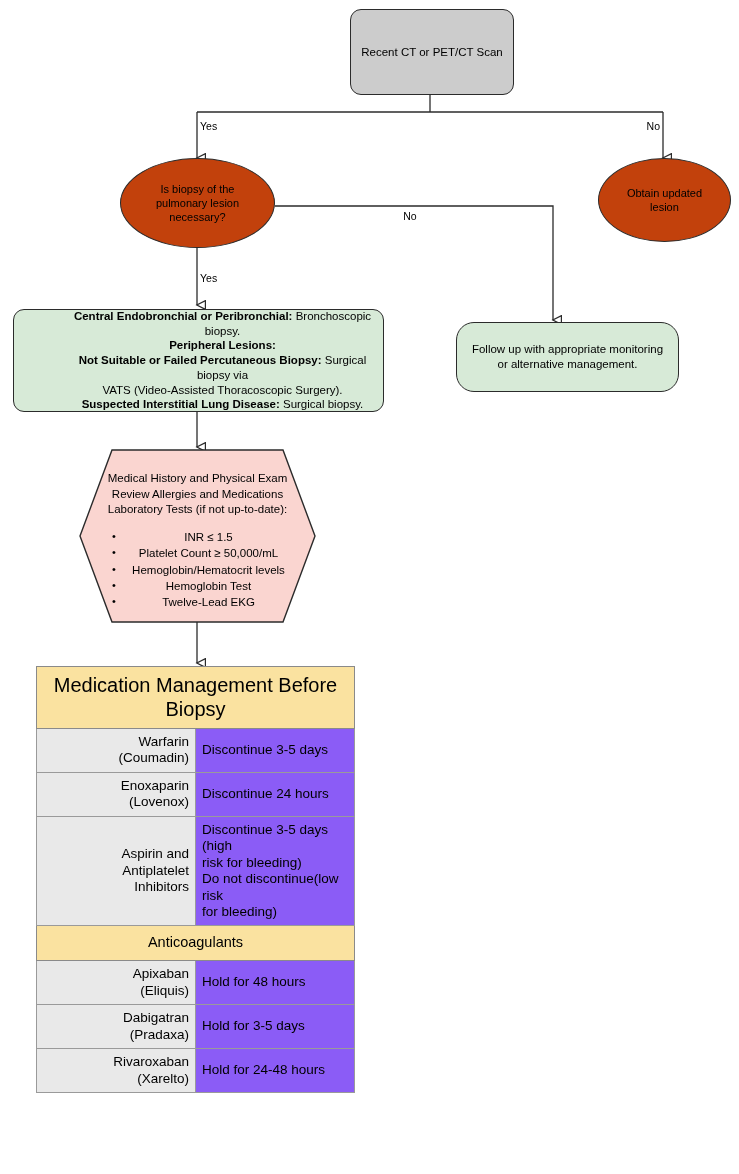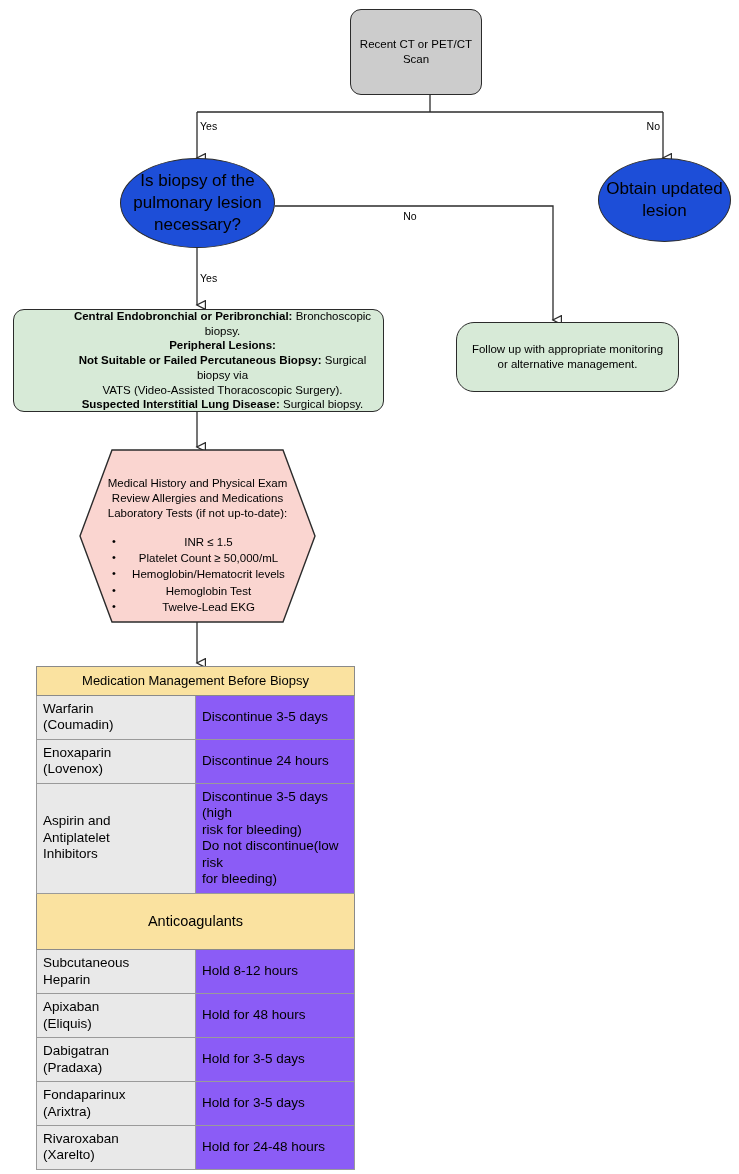--- a/index.html
+++ b/index.html
@@ -42,24 +42,24 @@
   
   .box-gray {
     background: #cccccc;
     border: 1.4px solid #2b2b2b;
     border-radius: 11px;
     font-size: 11.5px;
   }
 
   
   .ellipse {
-    background: #1d4ed8;
+    background: #c2410c;
     border: 1.4px solid #2b2b2b;
     border-radius: 50%;
-    font-size: 17px;
+    font-size: 11px;
   }
 
   
   .box-green {
     background: #d7ead7;
     border: 1.4px solid #2b2b2b;
     border-radius: 11px;
     font-size: 11.5px;
   }
   .green-lines {
@@ -74,24 +74,24 @@
   .hexwrap {
     position: absolute;
   }
   .hex-content {
     position: absolute;
     left: 0; top: 0;
     width: 100%;
     height: 100%;
     display: flex;
     flex-direction: column;
-    justify-content: flex-start;
+    justify-content: center;
     align-items: center;
     font-size: 11.5px;
-    padding-top: 26px;
+    padding-top: 10px;
     box-sizing: border-box;
   }
   .hex-content .hline { display: block; line-height: 1.32; }
   .hex-list {
     margin: 12px 0 0 0;
     padding: 0 0 0 46px;
     list-style: none;
     width: 100%;
     box-sizing: border-box;
   }
@@ -121,37 +121,37 @@
   }
   #med-table td {
     border: 1px solid #9a9a9a;
     padding: 5px 6px;
     vertical-align: middle;
     background: #e9e9e9;
     line-height: 1.22;
   }
   #med-table td.drug {
     width: 119px;
-    text-align: left;
+    text-align: right;
   }
   #med-table td.action {
     text-align: left;
     background: #8b5cf6;
   }
   #med-table td.section {
     background: #fae2a0;
     text-align: center;
     font-size: 14.5px;
-    padding: 19px 4px;
+    padding: 8px 4px;
     border: 1px solid #8a8a8a;
   }
   #med-table td.title {
     background: #fae2a0;
     text-align: center;
-    font-size: 13px;
+    font-size: 20px;
     padding: 6px 8px;
     border: 1px solid #8a8a8a;
   }
   .nowrapline { display: block; }
 </style>
 </head>
 <body>
 
 <div id="canvas">
 
@@ -190,21 +190,21 @@
   <div class="node" style="left:620px; top:119px; width:40px; height:16px; justify-content:flex-end; font-size:10.5px;">
     <span>No</span>
   </div>
   <div class="node" style="left:200px; top:271px; width:40px; height:16px; justify-content:flex-start; font-size:10.5px;">
     <span>Yes</span>
   </div>
   <div class="node" style="left:390px; top:209px; width:40px; height:16px; font-size:10.5px;">
     <span>No</span>
   </div>
 
-  <div class="node box-gray" style="left:350px; top:9px; width:132px; height:86px;">
+  <div class="node box-gray" style="left:350px; top:9px; width:164px; height:86px;">
     <span>Recent CT or PET/CT Scan</span>
   </div>
 
   <div class="node ellipse" style="left:120px; top:158px; width:155px; height:90px;">
     <div>
       <span class="nowrapline">Is biopsy of the</span>
       <span class="nowrapline">pulmonary lesion</span>
       <span class="nowrapline">necessary?</span>
     </div>
   </div>
@@ -295,29 +295,20 @@
           <span class="nowrapline">risk for bleeding)</span>
           <span class="nowrapline">Do not discontinue(low risk</span>
           <span class="nowrapline">for bleeding)</span>
         </td>
       </tr>
 
       <tr>
         <td class="section" colspan="2">Anticoagulants</td>
       </tr>
 
-      <tr>
-        <td class="drug">
-          <span class="nowrapline">Subcutaneous</span>
-          <span class="nowrapline">Heparin</span>
-        </td>
-        <td class="action">
-          <span class="nowrapline">Hold 8-12 hours</span>
-        </td>
-      </tr>
 
       <tr>
         <td class="drug">
           <span class="nowrapline">Apixaban</span>
           <span class="nowrapline">(Eliquis)</span>
         </td>
         <td class="action">
           <span class="nowrapline">Hold for 48 hours</span>
         </td>
       </tr>
@@ -326,29 +317,20 @@
         <td class="drug">
           <span class="nowrapline">Dabigatran</span>
           <span class="nowrapline">(Pradaxa)</span>
         </td>
         <td class="action">
           <span class="nowrapline">Hold for 3-5 days</span>
         </td>
       </tr>
 
 
-      <tr>
-        <td class="drug">
-          <span class="nowrapline">Fondaparinux</span>
-          <span class="nowrapline">(Arixtra)</span>
-        </td>
-        <td class="action">
-          <span class="nowrapline">Hold for 3-5 days</span>
-        </td>
-      </tr>
 
       <tr>
         <td class="drug">
           <span class="nowrapline">Rivaroxaban</span>
           <span class="nowrapline">(Xarelto)</span>
         </td>
         <td class="action">
           <span class="nowrapline">Hold for 24-48 hours</span>
         </td>
       </tr>

